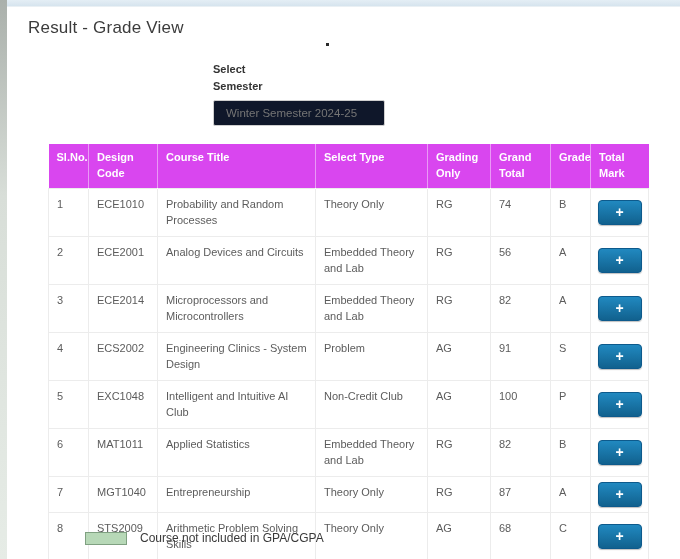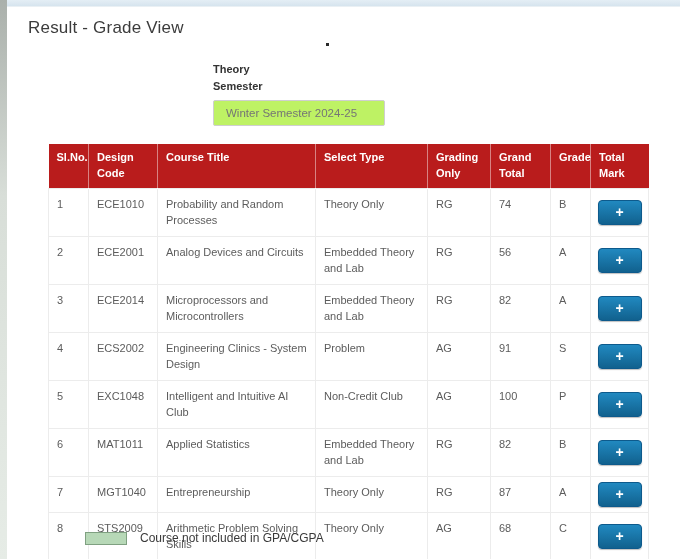--- a/index.html
+++ b/index.html
@@ -25,29 +25,29 @@
   .stray-dot {
     position:absolute; left:326px; top:43px; width:3px; height:3px; background:#2a2a2a;
   }
   .semester-group { position:absolute; left:213px; top:61px; width:180px; }
   .sem-label {
     display:block; width:70px; font-size:11px; font-weight:bold;
     color:#333; line-height:1.5; margin-bottom:6px;
   }
   .sem-input {
     width:172px; height:26px; border:1px solid #cfcfcf; border-radius:2px;
-    padding:0 12px; font-size:11.5px; color:#757575; background:#bef264;
+    padding:0 12px; font-size:11.5px; color:#757575; background:#0f172a;
     font-family:inherit; outline:none;
   }
   table.grades {
     position:absolute; left:48px; top:144px; width:600px;
     border-collapse:collapse; table-layout:fixed;
   }
   thead th {
-    background:#b91c1c; color:#ffffff; font-size:11px; font-weight:bold;
+    background:#d946ef; color:#ffffff; font-size:11px; font-weight:bold;
     text-align:left; vertical-align:top; padding:6px 8px; line-height:1.45;
     border-left:1px solid rgba(255,255,255,.45);
   }
   thead th:first-child { border-left:none; }
   tbody td {
     font-size:11px; color:#5c5c5c; vertical-align:top;
     padding:7px 8px; line-height:1.5; height:36px;
     border:1px solid #ececec; border-top:none; background:#fff;
   }
   tbody tr:first-child td { border-top:1px solid #ececec; }
@@ -72,21 +72,21 @@
 </head>
 <body>
 
 <div class="top-strip"></div>
 <div class="left-bar"></div>
 
 <h1 class="page-title">Result - Grade View</h1>
 <div class="stray-dot"></div>
 
 <div class="semester-group">
-  <label class="sem-label">Theory Semester</label>
+  <label class="sem-label">Select Semester</label>
   <input class="sem-input" type="text" readonly="" value="Winter Semester 2024-25" style="">
 </div>
 
 <table class="grades">
   <colgroup>
     <col style="width:40px">
       <col style="width:69px">
       <col style="width:158px">
       <col style="width:112px">
     <col style="width:63px">

